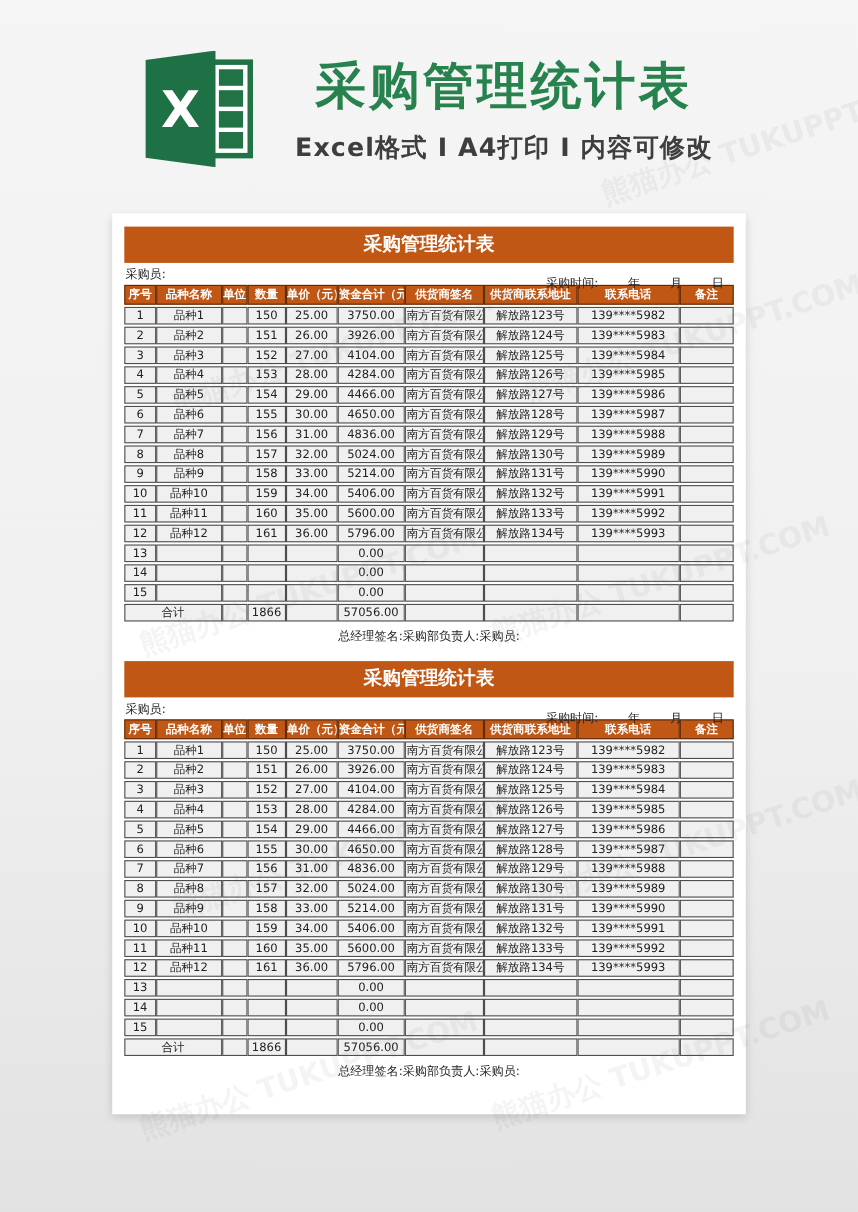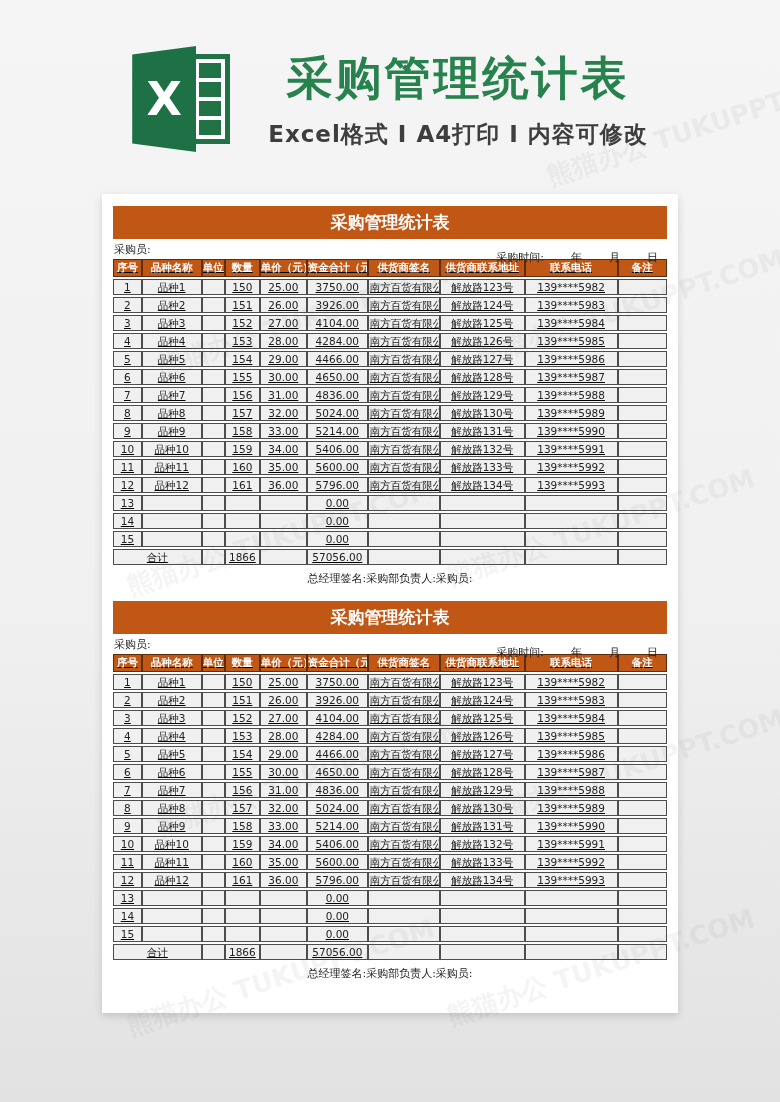--- a/index.html
+++ b/index.html
@@ -37,21 +37,21 @@
   .tbl-section + .tbl-section { margin-top:14px; }
   .tbl-banner {
     background:#c05715; color:#fff; text-align:center;
     font-size:17px; font-weight:bold; height:33px; line-height:33px;
   }
   .meta-row {
     display:flex; justify-content:space-between; align-items:center;
     font-size:11px; color:#222; padding:4px 1px 2px; height:18px;
   }
   .meta-right { display:flex; gap:27px; padding-right:8px;margin-top:16px; }
-  table { width:100%; border-collapse:separate; border-spacing:0 2px; table-layout:fixed;text-decoration:underline; }
+  table { width:100%; border-collapse:separate; border-spacing:0 2px; table-layout:fixed; }
   th {
     background:#c05715; color:#fff; font-size:10.5px; font-weight:bold;
     border:1px solid #5e2c0c; height:18px; padding:0; overflow:hidden; white-space:nowrap;
   }
   td {
     background:#f0f0f0; border:1px solid #4d4d4d; color:#222;
     font-size:10.5px; text-align:center; height:16px; line-height:14px;
     padding:0 1px; overflow:hidden; white-space:nowrap;
   }
   .c0{width:5.2%} .c1{width:10.8%} .c2{width:4.2%} .c3{width:6.3%} .c4{width:8.5%}

